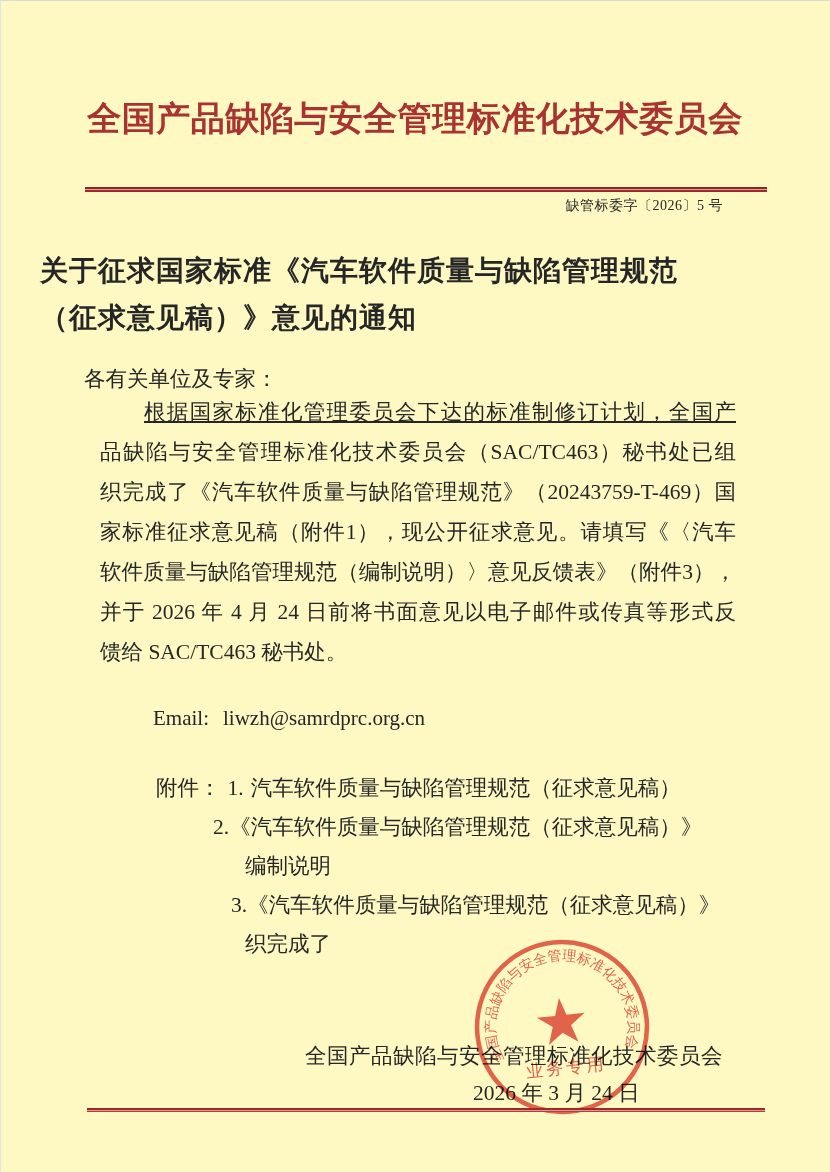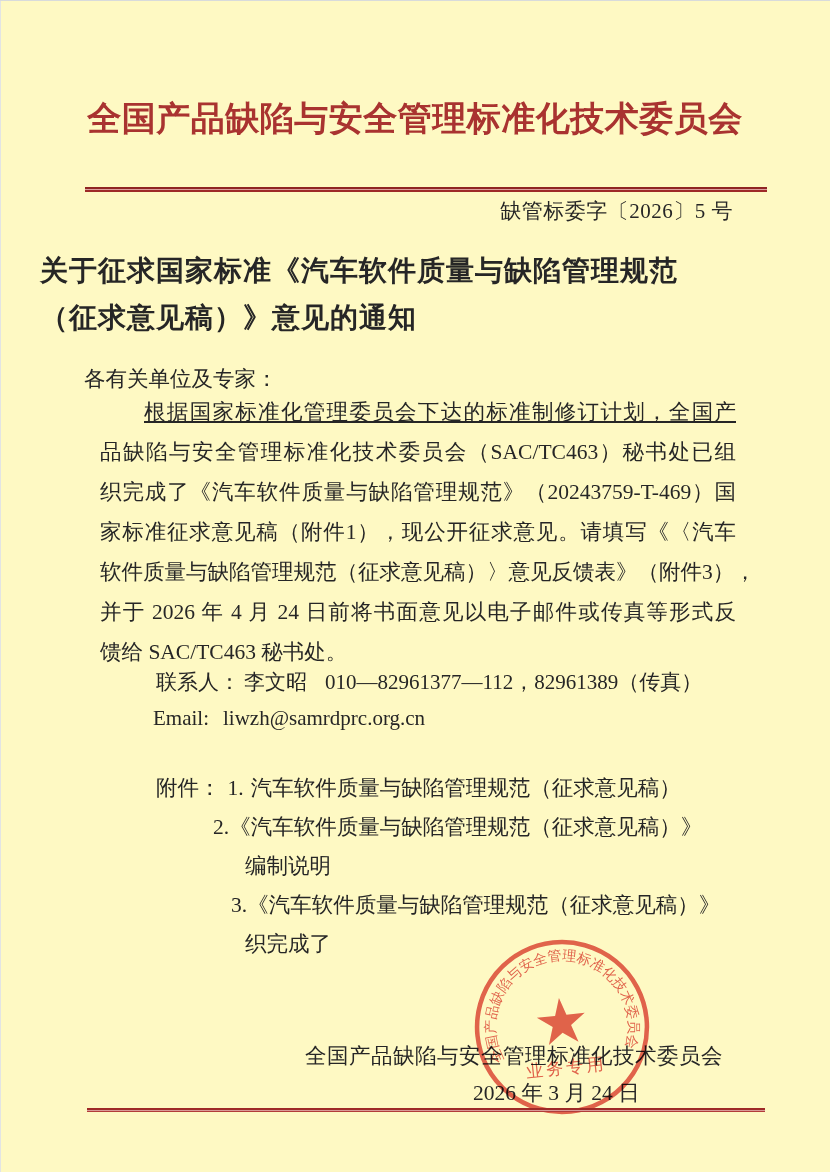--- a/index.html
+++ b/index.html
@@ -33,22 +33,22 @@
   .header-rule {
     position: absolute;
     top: 187px; left: 85px; width: 682px; height: 5px;
     background: linear-gradient(to bottom,
       #8f2523 0px, #8f2523 2px,
       #dca09d 2px, #dca09d 3px,
       var(--rule-red) 3px, var(--rule-red) 5px);
   }
   .doc-number {
     position: absolute;
-    top: 197px; right: 97px;
-    font-size: 21px;
+    top: 197px; right: 107px;
+    font-size: 14px;
     letter-spacing: 0.5px;
     text-align: right;
   }
   .doc-title {
     position: absolute;
     top: 247px; left: 40px; right: 40px;
     text-align: left;
     font-size: 28px;
     font-weight: 700;
     line-height: 47px;
@@ -136,28 +136,25 @@
     <div>（征求意见稿）》意见的通知</div>
   </div>
 
   <div class="salutation">各有关单位及专家：</div>
 
   <div class="body-block">
     <div class="body-line indent">根据国家标准化管理委员会下达的标准制修订计划，全国产</div>
     <div class="body-line">品缺陷与安全管理标准化技术委员会（SAC/TC463）秘书处已组</div>
     <div class="body-line">织完成了《汽车软件质量与缺陷管理规范》（20243759-T-469）国</div>
     <div class="body-line">家标准征求意见稿（附件1），现公开征求意见。请填写《〈汽车</div>
-    <div class="body-line">软件质量与缺陷管理规范（征求意见稿）〉意见反馈表》（附件3），</div>
+    <div class="body-line">软件质量与缺陷管理规范（编制说明）〉意见反馈表》（附件3），</div>
     <div class="body-line">并于 2026 年 4 月 24 日前将书面意见以电子邮件或传真等形式反</div>
     <div class="body-line last">馈给 SAC/TC463 秘书处。</div>
   </div>
 
-  <div class="contact-person">
-    <span>联系人：</span><span class="name">李文昭</span><span class="phone">010—82961377—112，82961389（传真）</span>
-  </div>
 
   <div class="contact-email">
     <span>Email:</span><span class="email">liwzh@samrdprc.org.cn</span>
   </div>
 
   <div class="att-line att-l1">
     <span>附件：</span><span class="att-num">1.</span><span class="att-text">汽车软件质量与缺陷管理规范（征求意见稿）</span>
   </div>
   <div class="att-line att-l2">
     <span>2.</span><span>《汽车软件质量与缺陷管理规范（征求意见稿）》</span>

